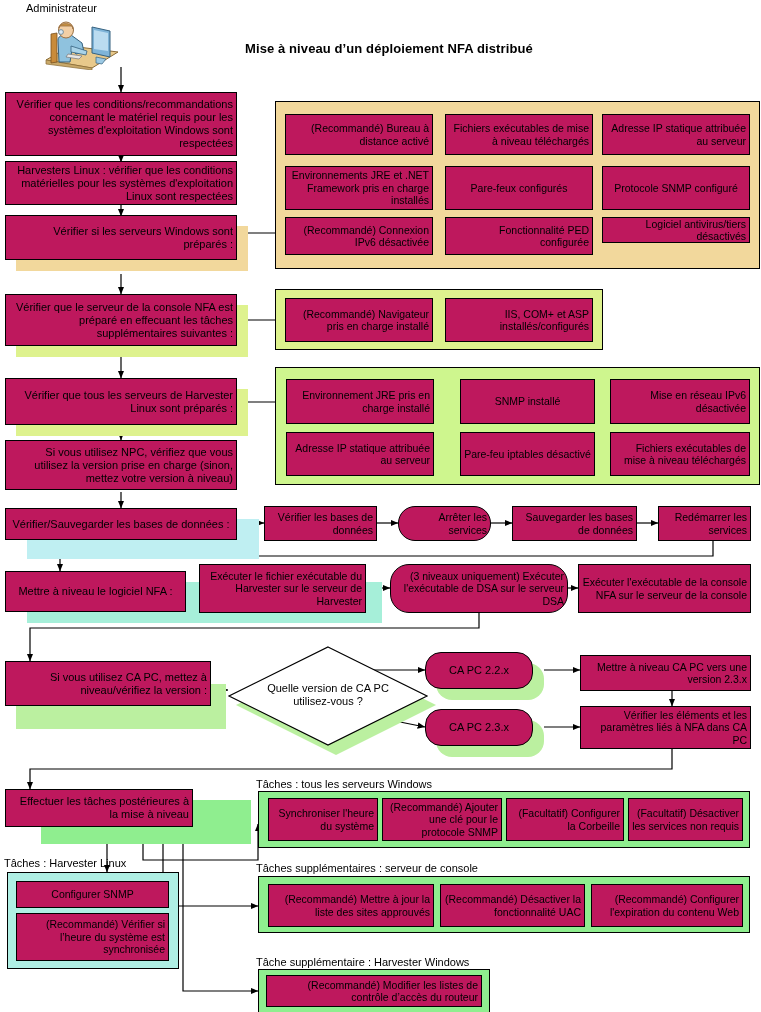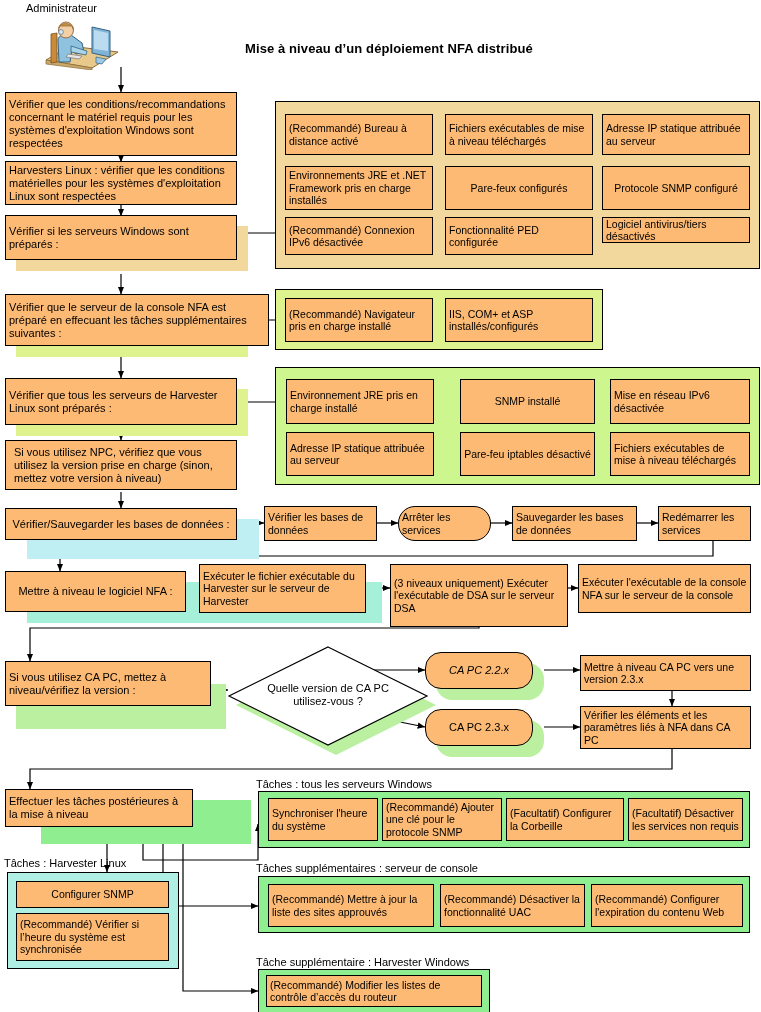--- a/index.html
+++ b/index.html
@@ -13,25 +13,25 @@
     height:1012px;
     overflow:hidden;
     background:#ffffff;
   }
 
   
   .node{
     position:absolute;
     box-sizing:border-box;
     border:1px solid #000;
-    background:#fdba74;
+    background:#be185d;
     display:flex;
     align-items:center;
     justify-content:center;
-    text-align:left;
+    text-align:right;
     font-size:11px;
     line-height:13px;
     color:#000;
     padding:2px 3px;
   }
   .node.tight{font-size:10.5px;line-height:12.5px;}
   .shadow{
     position:absolute;
     box-sizing:border-box;
     border:0;
@@ -186,21 +186,21 @@
   <div class="title" style="left:245px;top:41px;">Mise à niveau d’un déploiement NFA distribué</div>
 
   <div class="node" style="left:5px;top:92px;width:232px;height:64px;">Vérifier que les conditions/recommandations concernant le matériel requis pour les systèmes d'exploitation Windows sont respectées</div>
 
   <div class="node" style="left:5px;top:161px;width:232px;height:44px;">Harvesters Linux : vérifier que les conditions matérielles pour les systèmes d'exploitation Linux sont respectées</div>
 
   <div class="shadow" style="left:16px;top:226px;width:232px;height:45px;background:#F2D89C;"></div>
   <div class="node" style="left:5px;top:215px;width:232px;height:45px;">Vérifier si les serveurs Windows sont préparés :</div>
 
   <div class="shadow" style="left:16px;top:305px;width:232px;height:52px;background:#DEF28E;"></div>
-  <div class="node" style="left:5px;top:294px;width:264px;height:52px;">Vérifier que le serveur de la console NFA est préparé en effecuant les tâches supplémentaires suivantes :</div>
+  <div class="node" style="left:5px;top:294px;width:232px;height:52px;">Vérifier que le serveur de la console NFA est préparé en effecuant les tâches supplémentaires suivantes :</div>
 
   <div class="shadow" style="left:16px;top:389px;width:232px;height:47px;background:#DEF28E;"></div>
   <div class="node" style="left:5px;top:378px;width:232px;height:47px;">Vérifier que tous les serveurs de Harvester Linux sont préparés :</div>
 
   <div class="node" style="left:5px;top:440px;width:232px;height:50px;padding-left:8px;">Si vous utilisez NPC, vérifiez que vous utilisez la version prise en charge (sinon, mettez votre version à niveau)</div>
 
   <div class="shadow" style="left:27px;top:519px;width:232px;height:40px;background:#BFEFF2;"></div>
   <div class="node" style="left:5px;top:508px;width:232px;height:32px;">Vérifier/Sauvegarder les bases de données :</div>
 
   <div class="shadow" style="left:27px;top:582px;width:355px;height:41px;background:#A6EFD9;"></div>
@@ -234,33 +234,33 @@
   <div class="node tight" style="left:286px;top:432px;width:148px;height:44px;">Adresse IP statique attribuée au serveur</div>
   <div class="node tight" style="left:460px;top:432px;width:135px;height:44px;">Pare-feu iptables désactivé</div>
   <div class="node tight" style="left:610px;top:432px;width:140px;height:44px;">Fichiers exécutables de mise à niveau téléchargés</div>
 
   <div class="node tight" style="left:264px;top:506px;width:113px;height:35px;">Vérifier les bases de données</div>
   <div class="node tight" style="left:398px;top:506px;width:93px;height:35px;border-radius:17px;">Arrêter les services</div>
   <div class="node tight" style="left:512px;top:506px;width:125px;height:35px;">Sauvegarder les bases de données</div>
   <div class="node tight" style="left:658px;top:506px;width:93px;height:35px;">Redémarrer les services</div>
 
   <div class="node tight" style="left:199px;top:564px;width:167px;height:49px;">Exécuter le fichier exécutable du Harvester sur le serveur de Harvester</div>
-  <div class="node tight" style="left:390px;top:564px;width:178px;height:63px;">(3 niveaux uniquement) Exécuter l'exécutable de DSA sur le serveur DSA</div>
+  <div class="node tight" style="left:390px;top:564px;width:178px;height:49px;border-radius:19px;">(3 niveaux uniquement) Exécuter l'exécutable de DSA sur le serveur DSA</div>
   <div class="node tight" style="left:578px;top:564px;width:173px;height:49px;">Exécuter l'exécutable de la console NFA sur le serveur de la console</div>
 
   <svg class="diamond" style="left:236px;top:655px;" width="200" height="100" viewBox="0 0 200 100">
     <polygon points="100,0 200,50 100,100 0,50" fill="#BBF0A0" stroke="none"></polygon>
   </svg>
   <svg class="diamond" style="left:228px;top:646px;" width="200" height="100" viewBox="0 0 200 100">
     <polygon points="100,1 199,50 100,99 1,50" fill="#FFFFFF" stroke="#000" stroke-width="1.2"></polygon>
   </svg>
   <div class="diamond-text" style="left:248px;top:682px;width:160px;">Quelle version de CA PC utilisez-vous ?</div>
 
   <div class="shadow rounded" style="left:436px;top:663px;width:108px;height:37px;background:#BBF0A0;"></div>
-  <div class="node rounded" style="left:425px;top:652px;width:108px;height:37px;font-style:italic;">CA PC 2.2.x</div>
+  <div class="node rounded" style="left:425px;top:652px;width:108px;height:37px;">CA PC 2.2.x</div>
 
   <div class="shadow rounded" style="left:436px;top:720px;width:108px;height:37px;background:#BBF0A0;"></div>
   <div class="node rounded" style="left:425px;top:709px;width:108px;height:37px;">CA PC 2.3.x</div>
 
   <div class="node tight" style="left:580px;top:655px;width:171px;height:36px;">Mettre à niveau CA PC vers une version 2.3.x</div>
   <div class="node tight" style="left:580px;top:706px;width:171px;height:43px;">Vérifier les éléments et les paramètres liés à NFA dans CA PC</div>
 
   <div class="grouplabel" style="left:256px;top:778px;">Tâches : tous les serveurs Windows</div>
   <div class="group" style="left:258px;top:791px;width:492px;height:57px;background:#8FEE8F;"></div>
   <div class="node tight" style="left:268px;top:798px;width:110px;height:43px;">Synchroniser l'heure du système</div>

